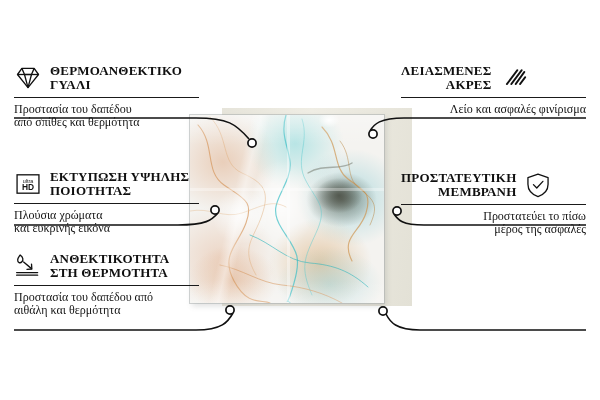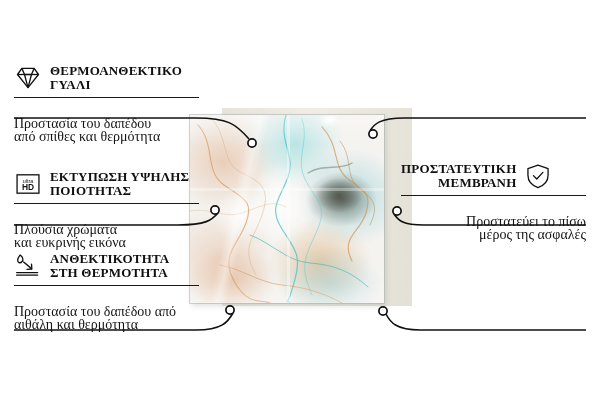--- a/index.html
+++ b/index.html
@@ -85,22 +85,22 @@
   .feature.right .head { justify-content: flex-end; flex-direction: row-reverse; }
   .head-title {
     font-size: 13px; font-weight: 700; letter-spacing: .2px;
     line-height: 14px; color:#101010; white-space: pre-line;
   }
   .feature.left  .head-title { text-align:left; }
   .feature.right .head-title { text-align:right; }
   .icon { flex: 0 0 auto; width: 28px; height: 28px; display:block; }
   .rule { height:1px; background:#1a1a1a; margin-top:5px; width:100%; }
   .desc {
-    font-size: 14px; line-height: 12.5px; color:#141414;
-    margin-top: 20px; white-space: pre-line;
+    font-size: 12px; line-height: 12.5px; color:#141414;
+    margin-top: 5px; white-space: pre-line;
   }
 
   
   .wires { position:absolute; left:0; top:0; width:600px; height:400px; }
 </style>
 </head>
 <body>
 
 <div id="root">
 
@@ -206,22 +206,38 @@
         </g>
       </svg>
       <div class="head-title">ΑΝΘΕΚΤΙΚΟΤΗΤΑ
 ΣΤΗ ΘΕΡΜΟΤΗΤΑ</div>
     </div>
     <div class="rule"></div>
     <div class="desc">Προστασία του δαπέδου από
 αιθάλη και θερμότητα</div>
   </div>
 
-
-  <div class="feature right" style="top:162px">
+  <div class="feature right" style="top:64px">
+    <div class="head">
+      <svg class="icon" viewBox="0 0 32 32">
+        <g stroke="#111" stroke-width="2.1" stroke-linecap="round">
+          <path d="M9 23 L21 7"></path>
+            <path d="M14 23 L26 7"></path>
+            <path d="M19 23 L29 9"></path>
+            <path d="M24 23 L30 15"></path>
+        </g>
+      </svg>
+      <div class="head-title">ΛΕΙΑΣΜΕΝΕΣ
+ΑΚΡΕΣ</div>
+    </div>
+    <div class="rule"></div>
+    <div class="desc">Λείο και ασφαλές φινίρισμα</div>
+  </div>
+
+  <div class="feature right" style="top:171px">
     <div class="head">
       <svg class="icon" viewBox="0 0 32 32">
         <g fill="none" stroke="#111" stroke-width="1.5" stroke-linecap="round" stroke-linejoin="round">
           <path d="M16 3.5 L27.5 7.5 V15 C 27.5 22.5, 22 27, 16 29.2 C 10 27, 4.5 22.5, 4.5 15 V7.5 Z"></path>
           <path d="M10.8 15.6 L14.6 19.4 L21.6 11.8"></path>
         </g>
       </svg>
       <div class="head-title">ΠΡΟΣΤΑΤΕΥΤΙΚΗ
 ΜΕΜΒΡΑΝΗ</div>
     </div>

